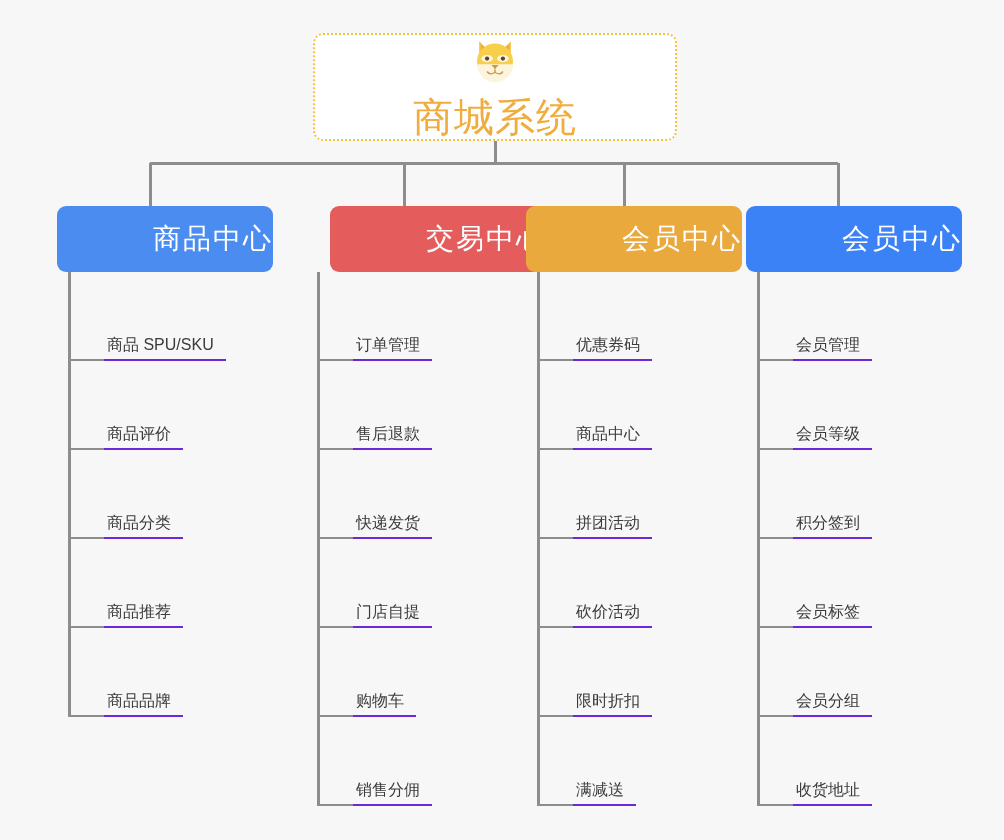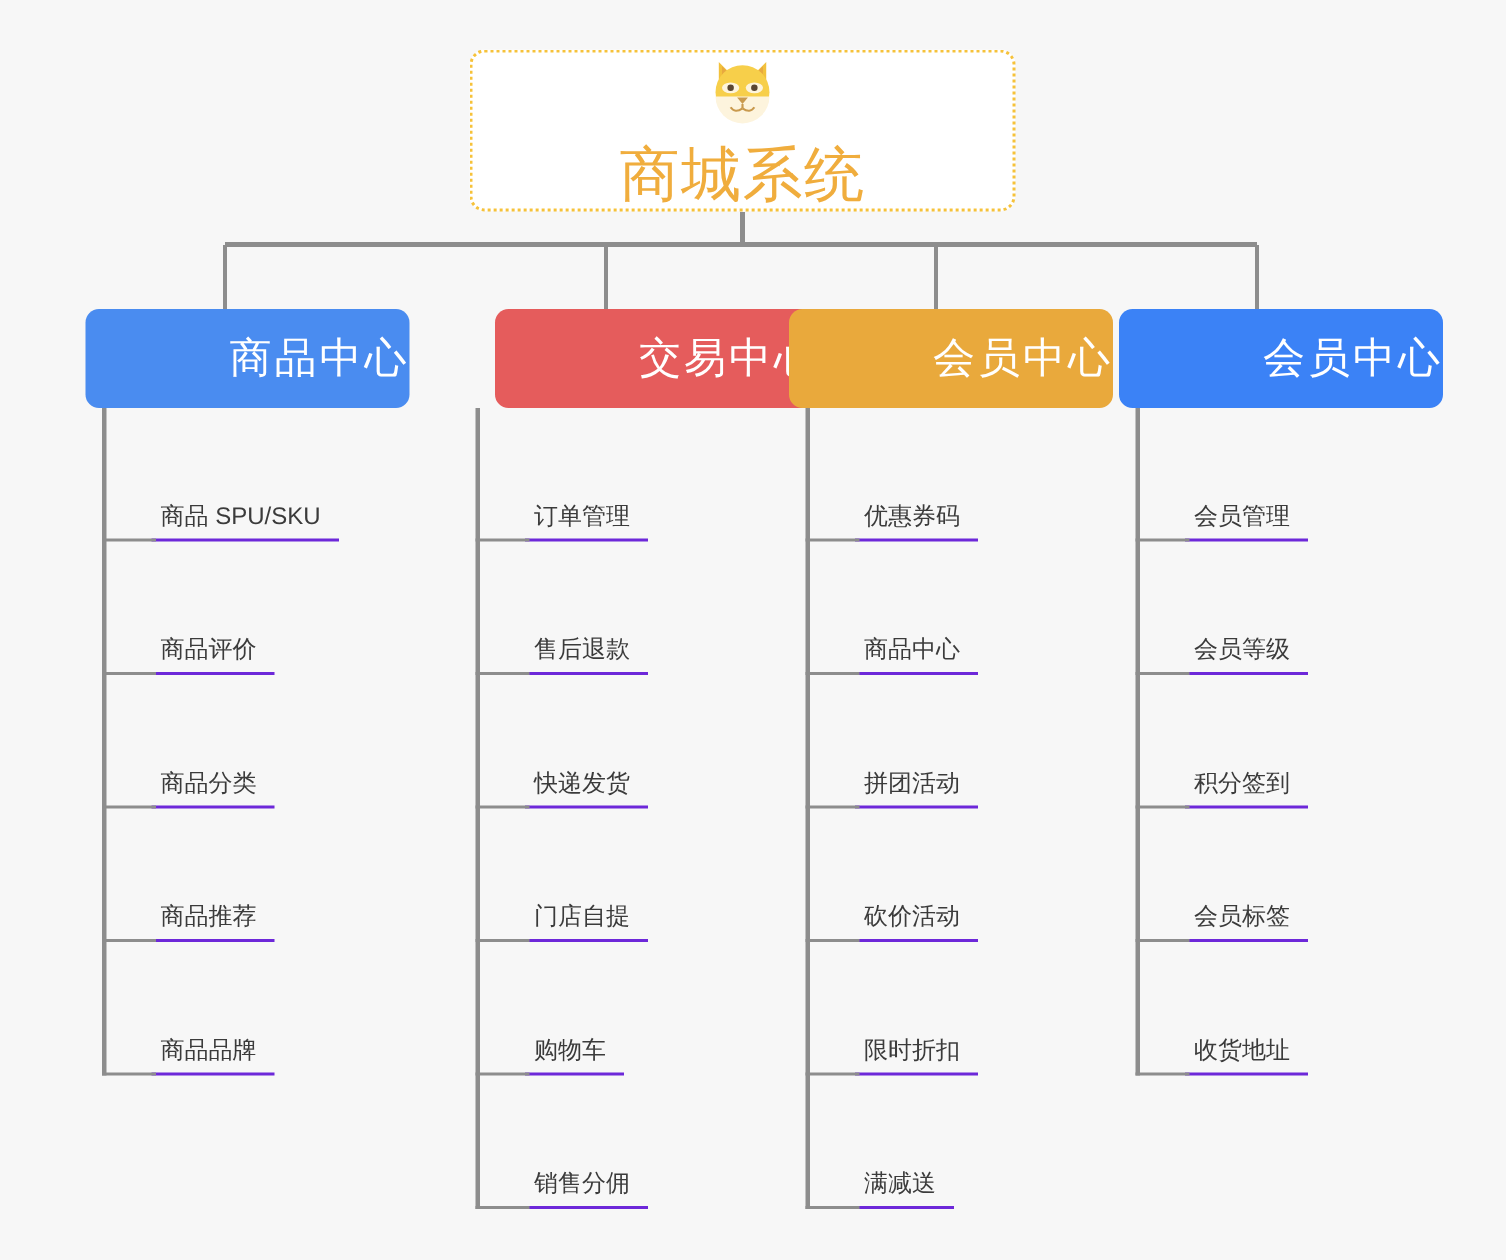--- a/index.html
+++ b/index.html
@@ -236,19 +236,22 @@
           <div class="leaf">
             <span class="leaf-inner">会员等级</span>
           </div>
           <div class="leaf">
             <span class="leaf-inner">积分签到</span>
           </div>
           <div class="leaf">
             <span class="leaf-inner">会员标签</span>
           </div>
           <div class="leaf">
+            <span class="leaf-inner">会员分组</span>
+          </div>
+          <div class="leaf">
             <span class="leaf-inner">收货地址</span>
           </div>
         </div>
       </div>
     </div>
 
 </div>
 
 </body></html>

